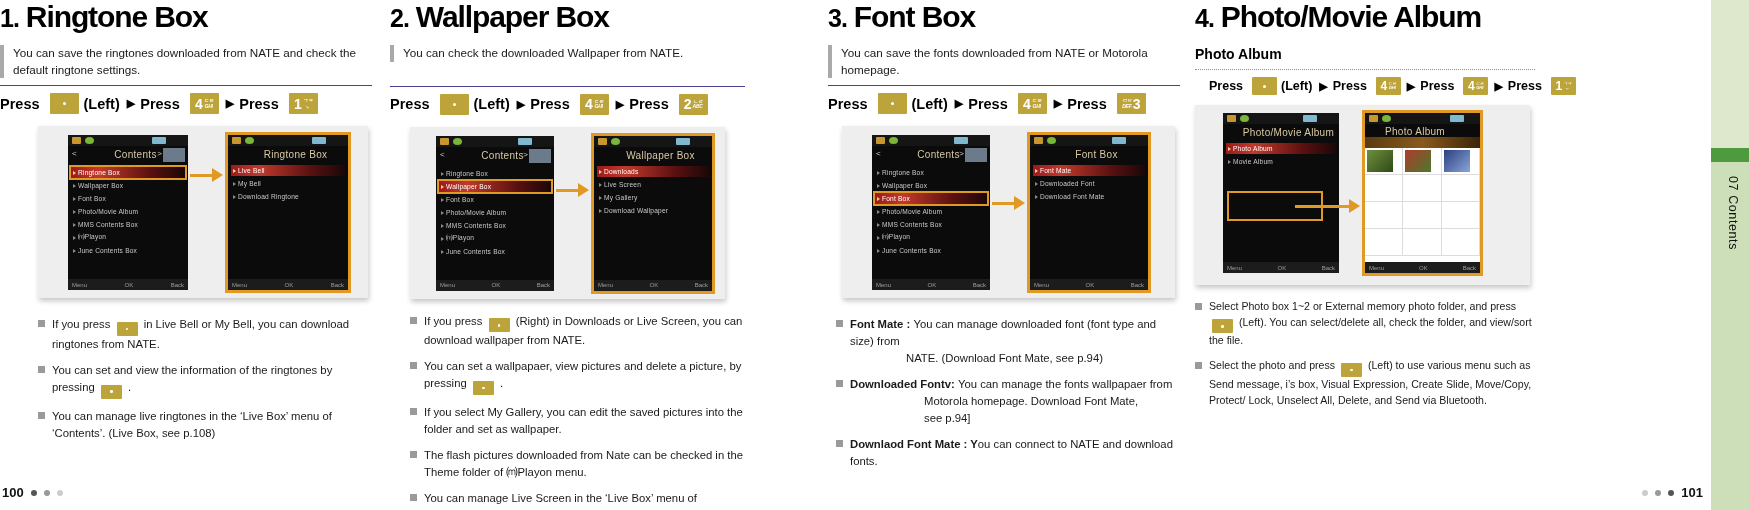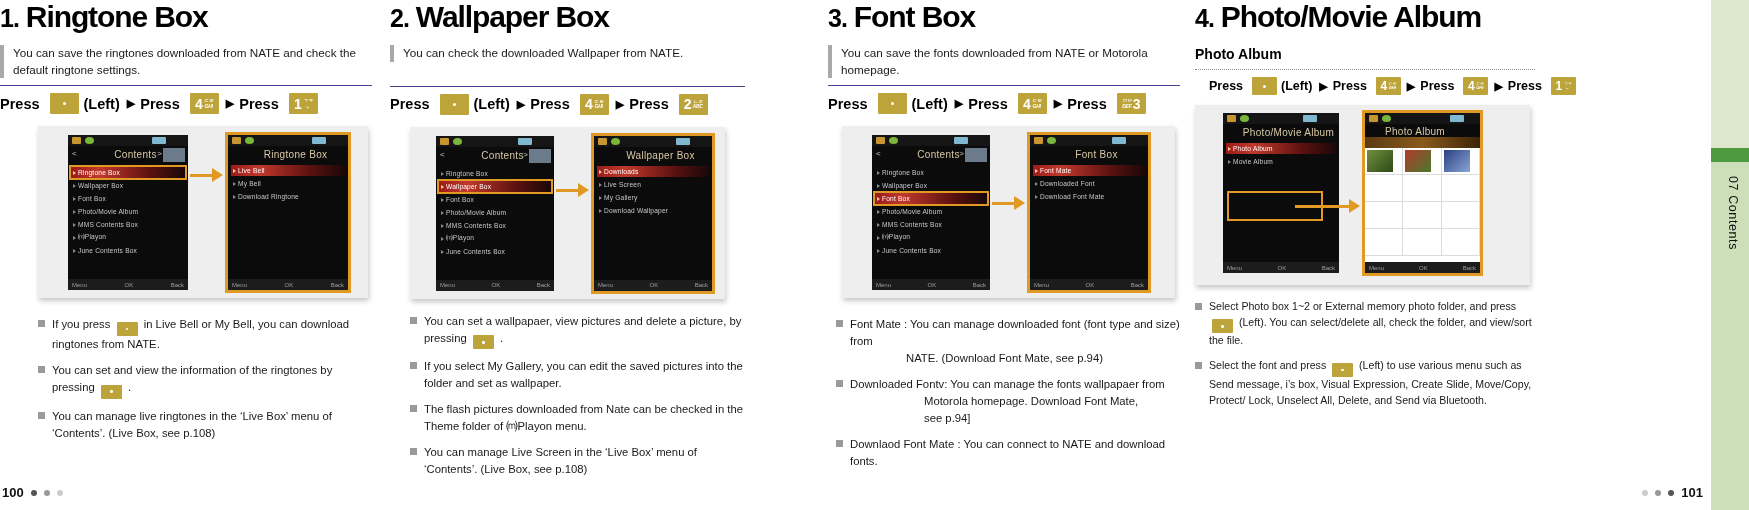--- a/index.html
+++ b/index.html
@@ -93,21 +93,21 @@
   .pgrid .cell{flex:1;height:26px;border-right:1px solid #dcdcdc;border-bottom:1px solid #dcdcdc;
                position:relative;overflow:hidden;}
   .thumbimg{position:absolute;left:2px;top:2px;width:26px;height:22px;}
 
   
   .bullets{margin-top:13px;}
   .bul{display:flex;margin-bottom:9px;}
   .bsq{flex:0 0 7px;width:7px;height:7px;background:#9a9a9a;margin:4px 7px 0 0;}
   .btxt{font-size:11.3px;line-height:1.5;color:#1a1a1a;}
   .btxt.sm{font-size:10.6px;line-height:1.48;}
-  .btxt b{font-weight:normal;}
+  .btxt b{font-weight:bold;}
   .indent{display:block;padding-left:56px;}
   .indent2{display:block;padding-left:74px;}
 
   
   .sidebar{position:absolute;right:0;top:0;width:38px;height:510px;}
   .sb-a{position:absolute;right:0;top:0;width:38px;height:148px;background:#dde8cd;}
   .sb-b{position:absolute;right:0;top:148px;width:38px;height:14px;background:#4e9a3e;}
   .sb-c{position:absolute;right:0;top:162px;width:38px;height:348px;background:#cddfb8;}
   .sb-label{position:absolute;right:9px;top:176px;font-size:12.5px;color:#111;
             writing-mode:vertical-rl;letter-spacing:.6px;}
@@ -298,20 +298,26 @@
         <div class="prow" style="top:69px;">Download Wallpaper</div>
         <div class="pbar">
           <span>Menu</span>
             <span>OK</span>
             <span>Back</span>
         </div>
       </div>
     </div>
 
     <div class="bullets" style="margin-left:20px;width:335px;margin-top:14px;">
+      <div class="bul">
+        <span class="bsq"></span>
+        <span class="btxt"><span>If you press </span><span class="ikey">
+              <i></i>
+            </span><span> (Right) in Downloads or Live Screen, you can download wallpaper from NATE.</span></span>
+      </div>
       <div class="bul">
         <span class="bsq"></span>
         <span class="btxt"><span>You can set a wallpapaer, view pictures and delete a picture, by pressing </span><span class="ikey">
               <i></i>
             </span><span> .</span></span>
       </div>
       <div class="bul">
         <span class="bsq"></span>
         <span class="btxt">If you select My Gallery, you can edit the saved pictures into the folder and set as wallpaper.</span>
       </div>
@@ -526,21 +532,21 @@
 
     <div class="bullets" style="margin-left:0px;width:338px;margin-top:14px;">
       <div class="bul">
         <span class="bsq"></span>
         <span class="btxt sm"><span>Select Photo box 1~2 or External memory photo folder, and press </span><span class="ikey">
               <i></i>
             </span><span> (Left). You can select/delete all, check the folder, and view/sort the file.</span></span>
       </div>
       <div class="bul">
         <span class="bsq"></span>
-        <span class="btxt sm"><span>Select the font and press </span><span class="ikey">
+        <span class="btxt sm"><span>Select the photo and press </span><span class="ikey">
               <i></i>
             </span><span> (Left) to use various menu such as Send message, i’s box, Visual Expression, Create Slide, Move/Copy, Protect/ Lock, Unselect All, Delete, and Send via Bluetooth.</span></span>
       </div>
     </div>
   </div>
 
   <div class="sidebar">
     <div class="sb-a"></div>
     <div class="sb-b"></div>
     <div class="sb-c"></div>

